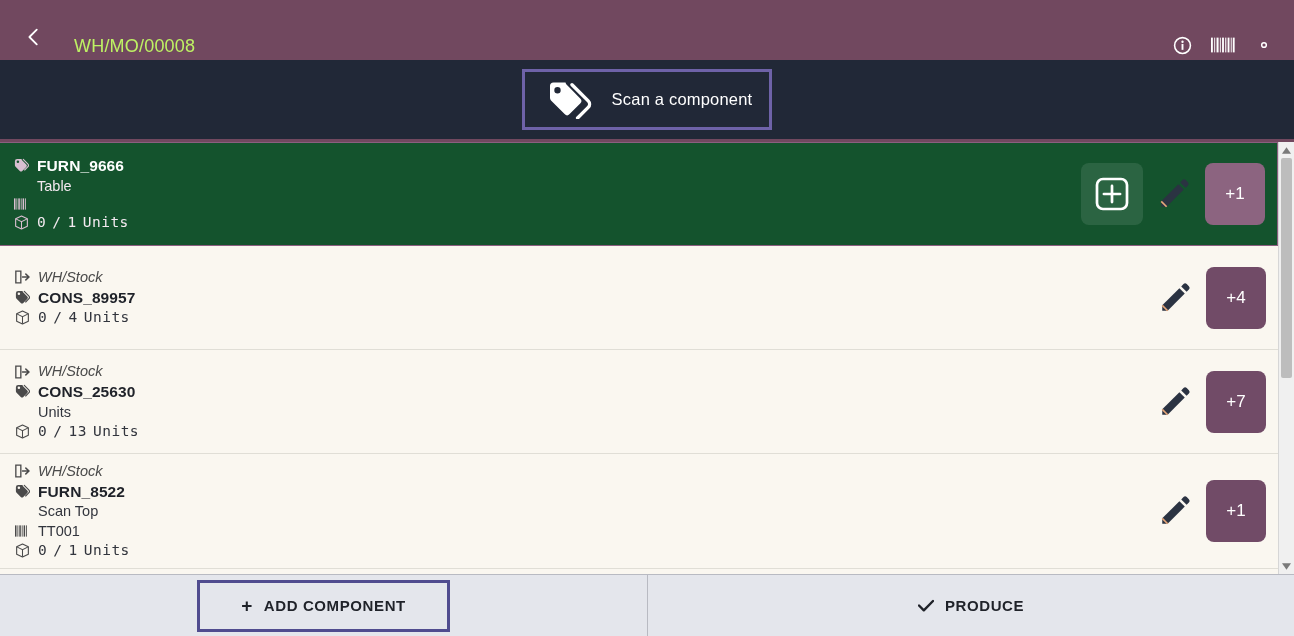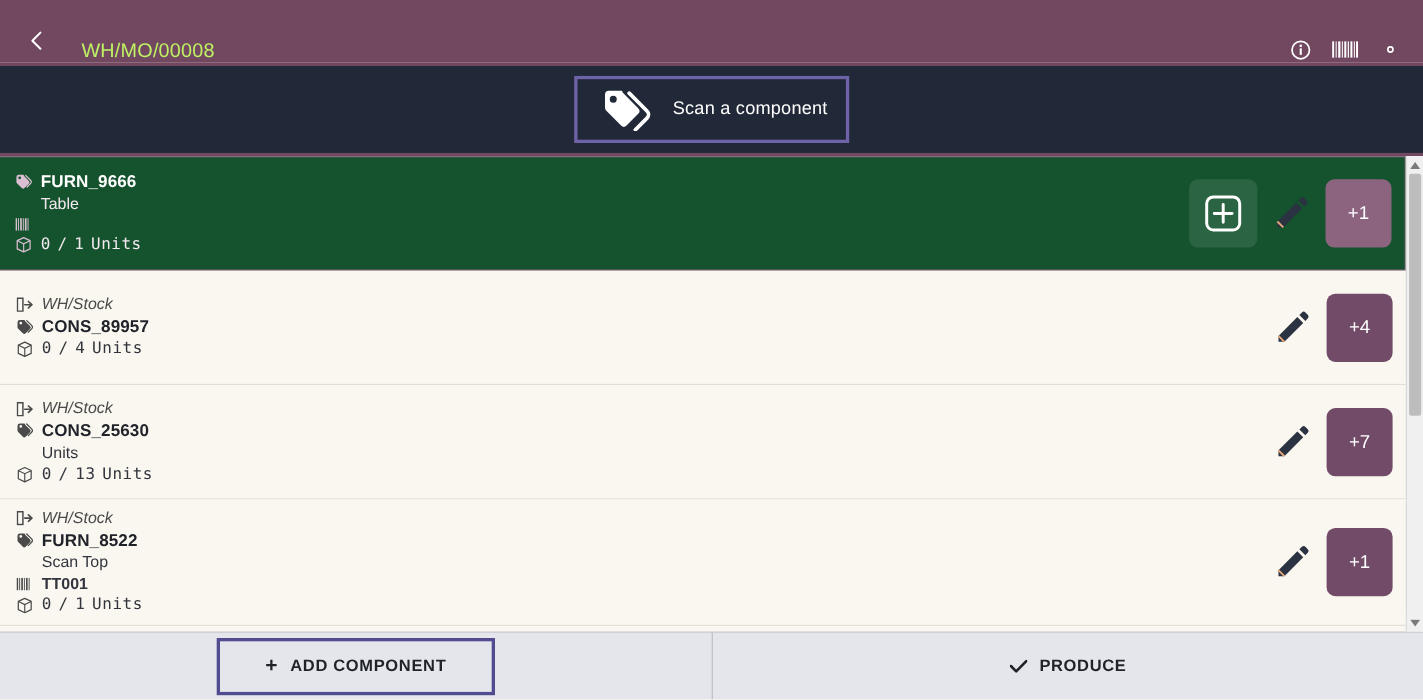--- a/index.html
+++ b/index.html
@@ -113,21 +113,21 @@
 
   .loc { font-size: 14.5px; font-style: italic; color: #4a4a4a; }
   .loc b { font-weight: normal; }
 
   .code { font-size: 15.5px; font-weight: bold; color: #1f2229; letter-spacing: .1px; }
   .row.selected .code { color: #ffffff; }
 
   .descr { font-size: 14.5px; color: #32353d; }
   .row.selected .descr { color: #f3e9f0; }
 
-  .lot { font-size: 14.5px; color: #32353d; font-weight: bold; }
+  .lot { font-size: 14.5px; color: #32353d; }
   .row.selected .lot { color: #f3e9f0; }
 
   .qty { font-size: 14.5px; color: #32353d; font-family: "DejaVu Sans Mono", monospace; letter-spacing: .5px; }
   .row.selected .qty { color: #f3e9f0; }
   .qty .sep { margin: 0 6px; }
   .qty .unit { margin-left: 6px; }
 
   .row-actions {
     display: flex; align-items: center;
     gap: 0;

